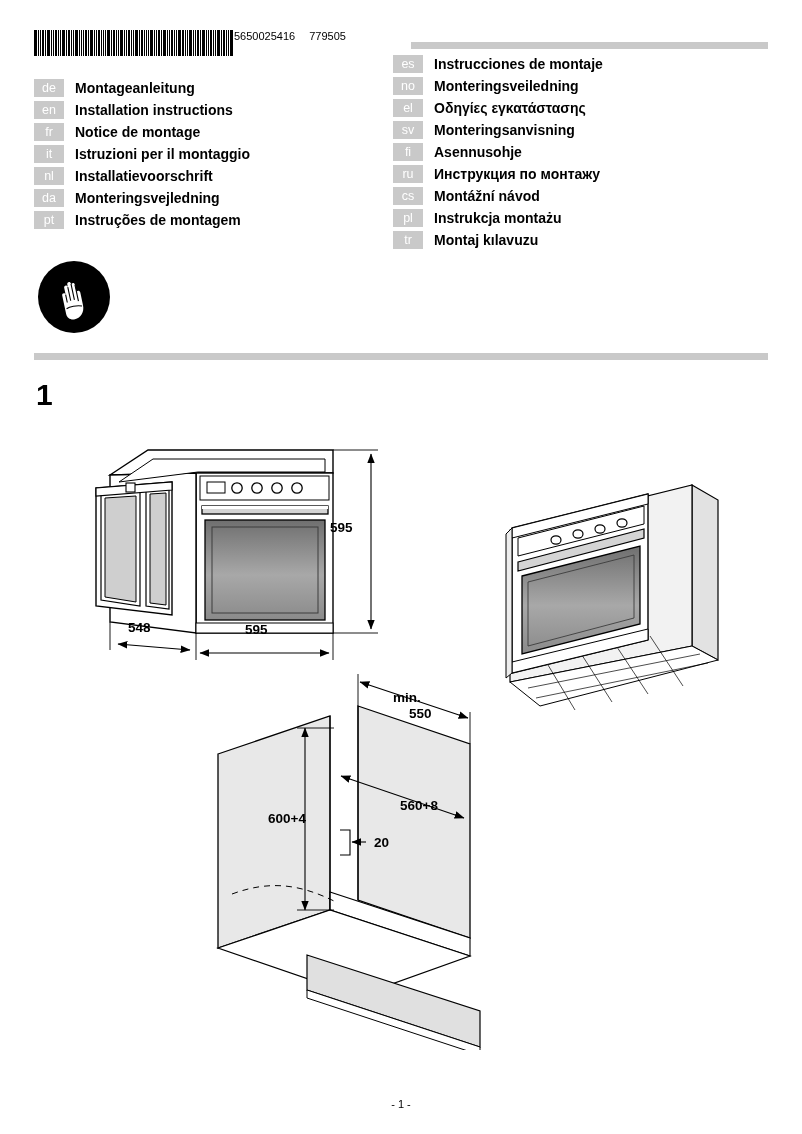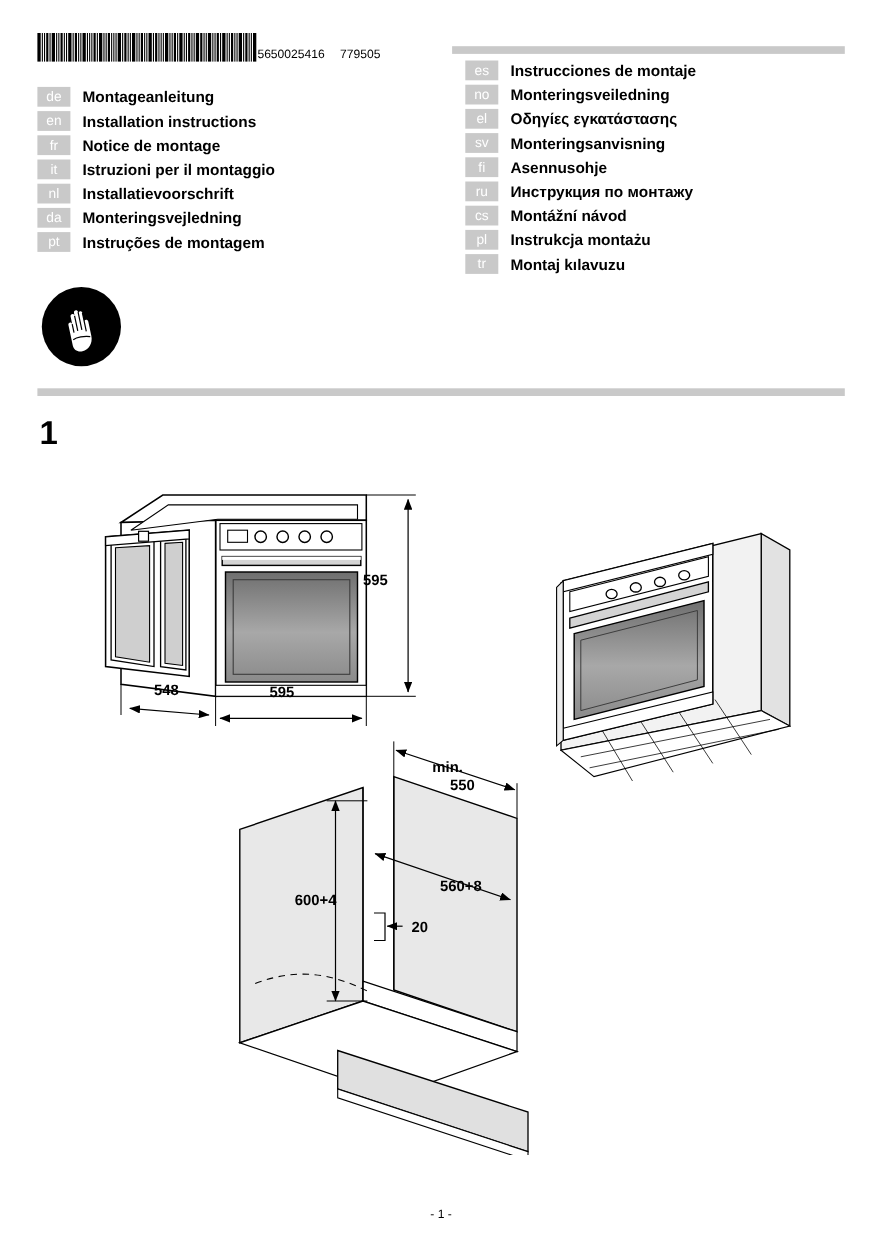--- a/index.html
+++ b/index.html
@@ -15,21 +15,21 @@
     color: #000;
     overflow: hidden;
   }
 
   
   #barcode-row {
     position: absolute;
     left: 34px;
     top: 30px;
     display: flex;
-    align-items: flex-end;
+    align-items: flex-start;
     height: 26px;
   }
   #barcode-bars {
     height: 26px;
     display: flex;
     align-items: flex-end;
   }
   #barcode-bars i {
     display: block;
     background: #000;
@@ -53,21 +53,21 @@
     width: 357px;
     height: 7px;
     background: #c9c9c9;
   }
 
   
   .lang-list {
     position: absolute;
   }
   #lang-left { left: 34px; top: 77px; }
-  #lang-right { left: 423px; top: 53px; }
+  #lang-right { left: 393px; top: 53px; }
 
   .lang-row {
     display: flex;
     align-items: center;
     height: 22px;
     margin-bottom: 0px;
   }
   .lang-tag {
     width: 30px;
     height: 18px;
@@ -453,21 +453,21 @@
       <line x1="297" y1="500" x2="334" y2="500" stroke="#000" stroke-width="0.9"></line>
 
       <polyline points="340,420 350,420 350,445 340,445" fill="none" stroke="#000" stroke-width="1.1"></polyline>
       <line x1="352" y1="432" x2="366" y2="432" stroke="#000" stroke-width="1.1" marker-start="url(#arrHs)"></line>
     </g>
   </svg>
 
   
   <div class="dim-label" style="left:330px; top:110px;">595</div>
   <div class="dim-label" style="left:245px; top:212px;">595</div>
-  <div class="dim-label" style="left:140px; top:210px;">548</div>
+  <div class="dim-label" style="left:128px; top:210px;">548</div>
 
   <div class="dim-label" style="left:393px; top:280px;">min.</div>
   <div class="dim-label" style="left:409px; top:296px;">550</div>
   <div class="dim-label" style="left:400px; top:388px;">560+8</div>
   <div class="dim-label" style="left:268px; top:401px;">600+4</div>
   <div class="dim-label" style="left:374px; top:425px;">20</div>
 </div>
 
 <div id="page-footer">- 1 -</div>
 

